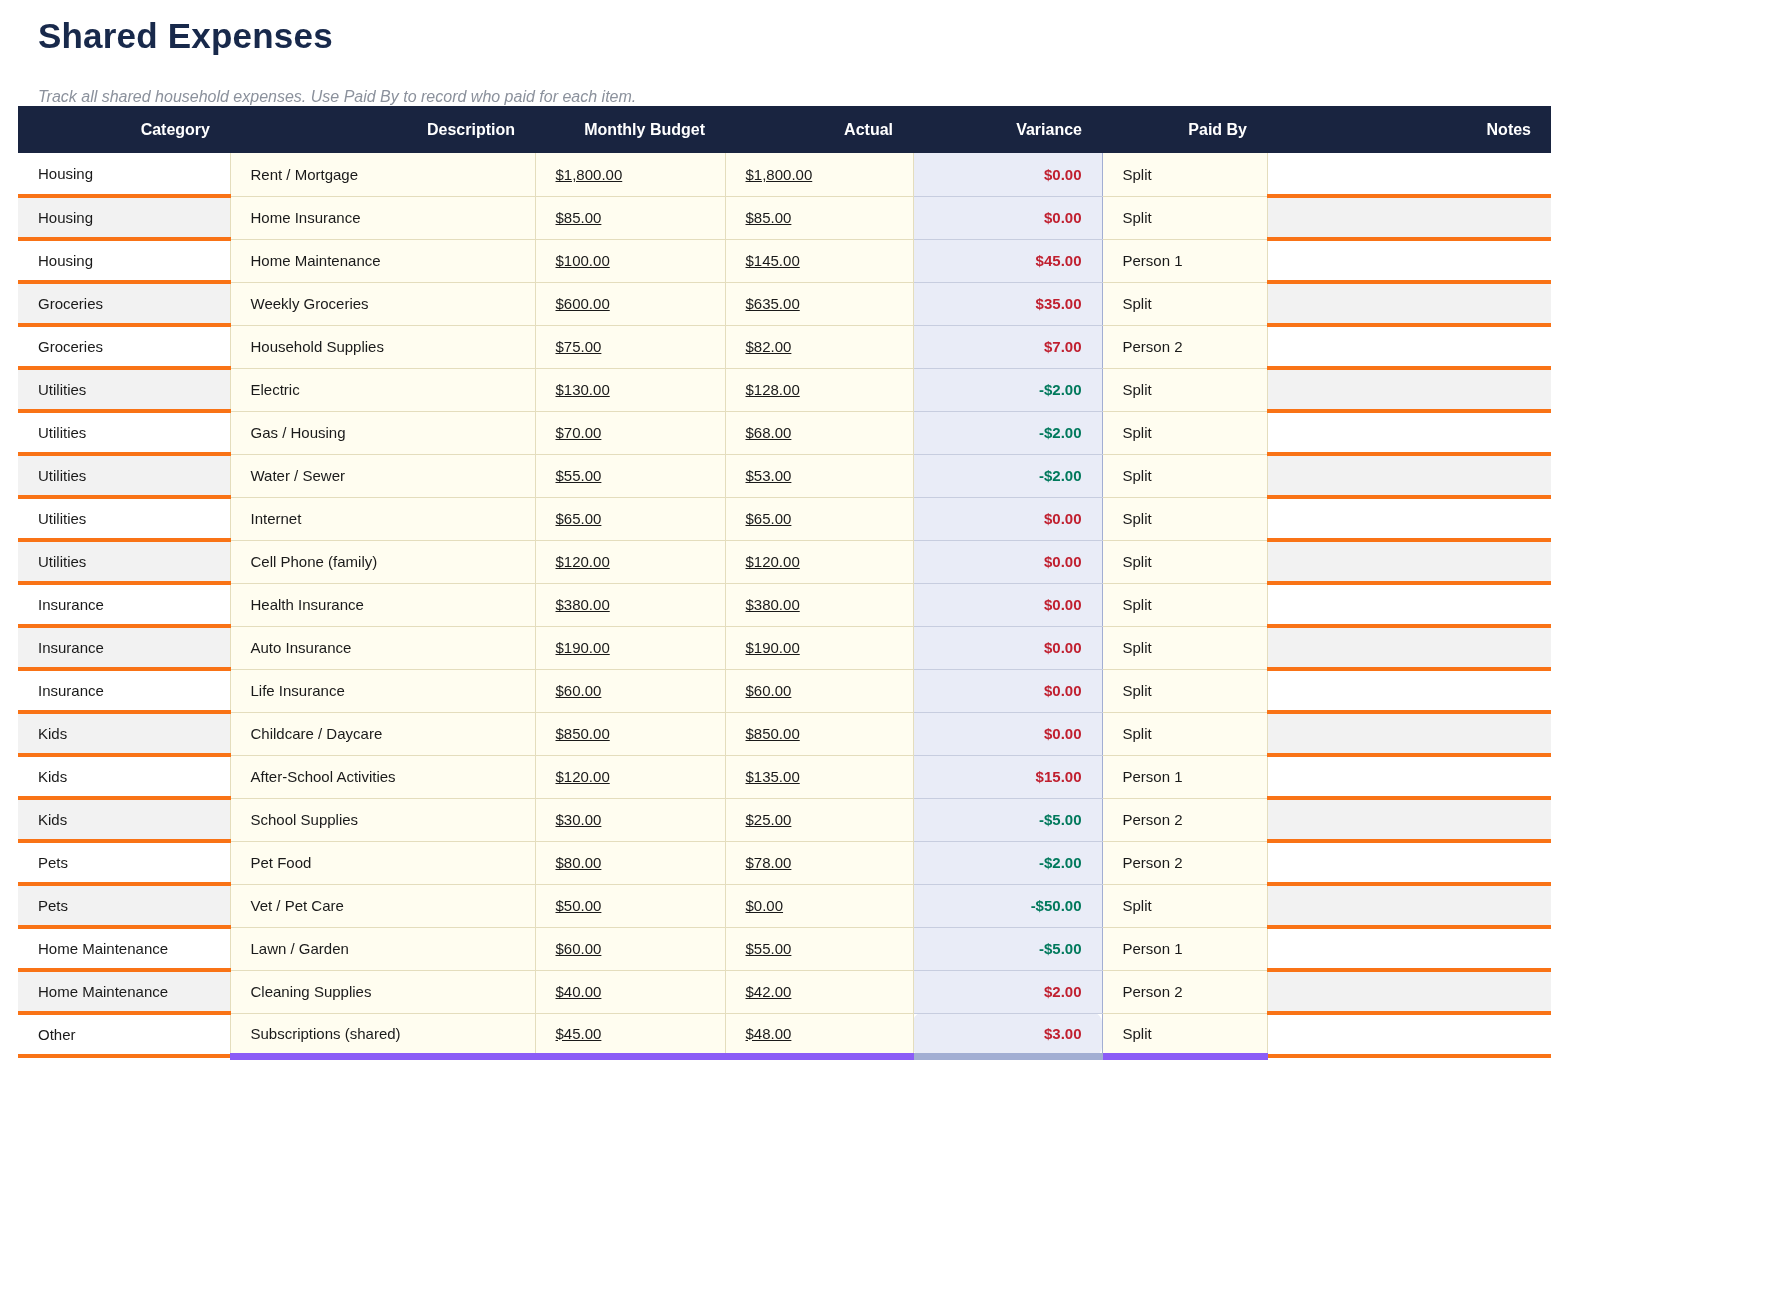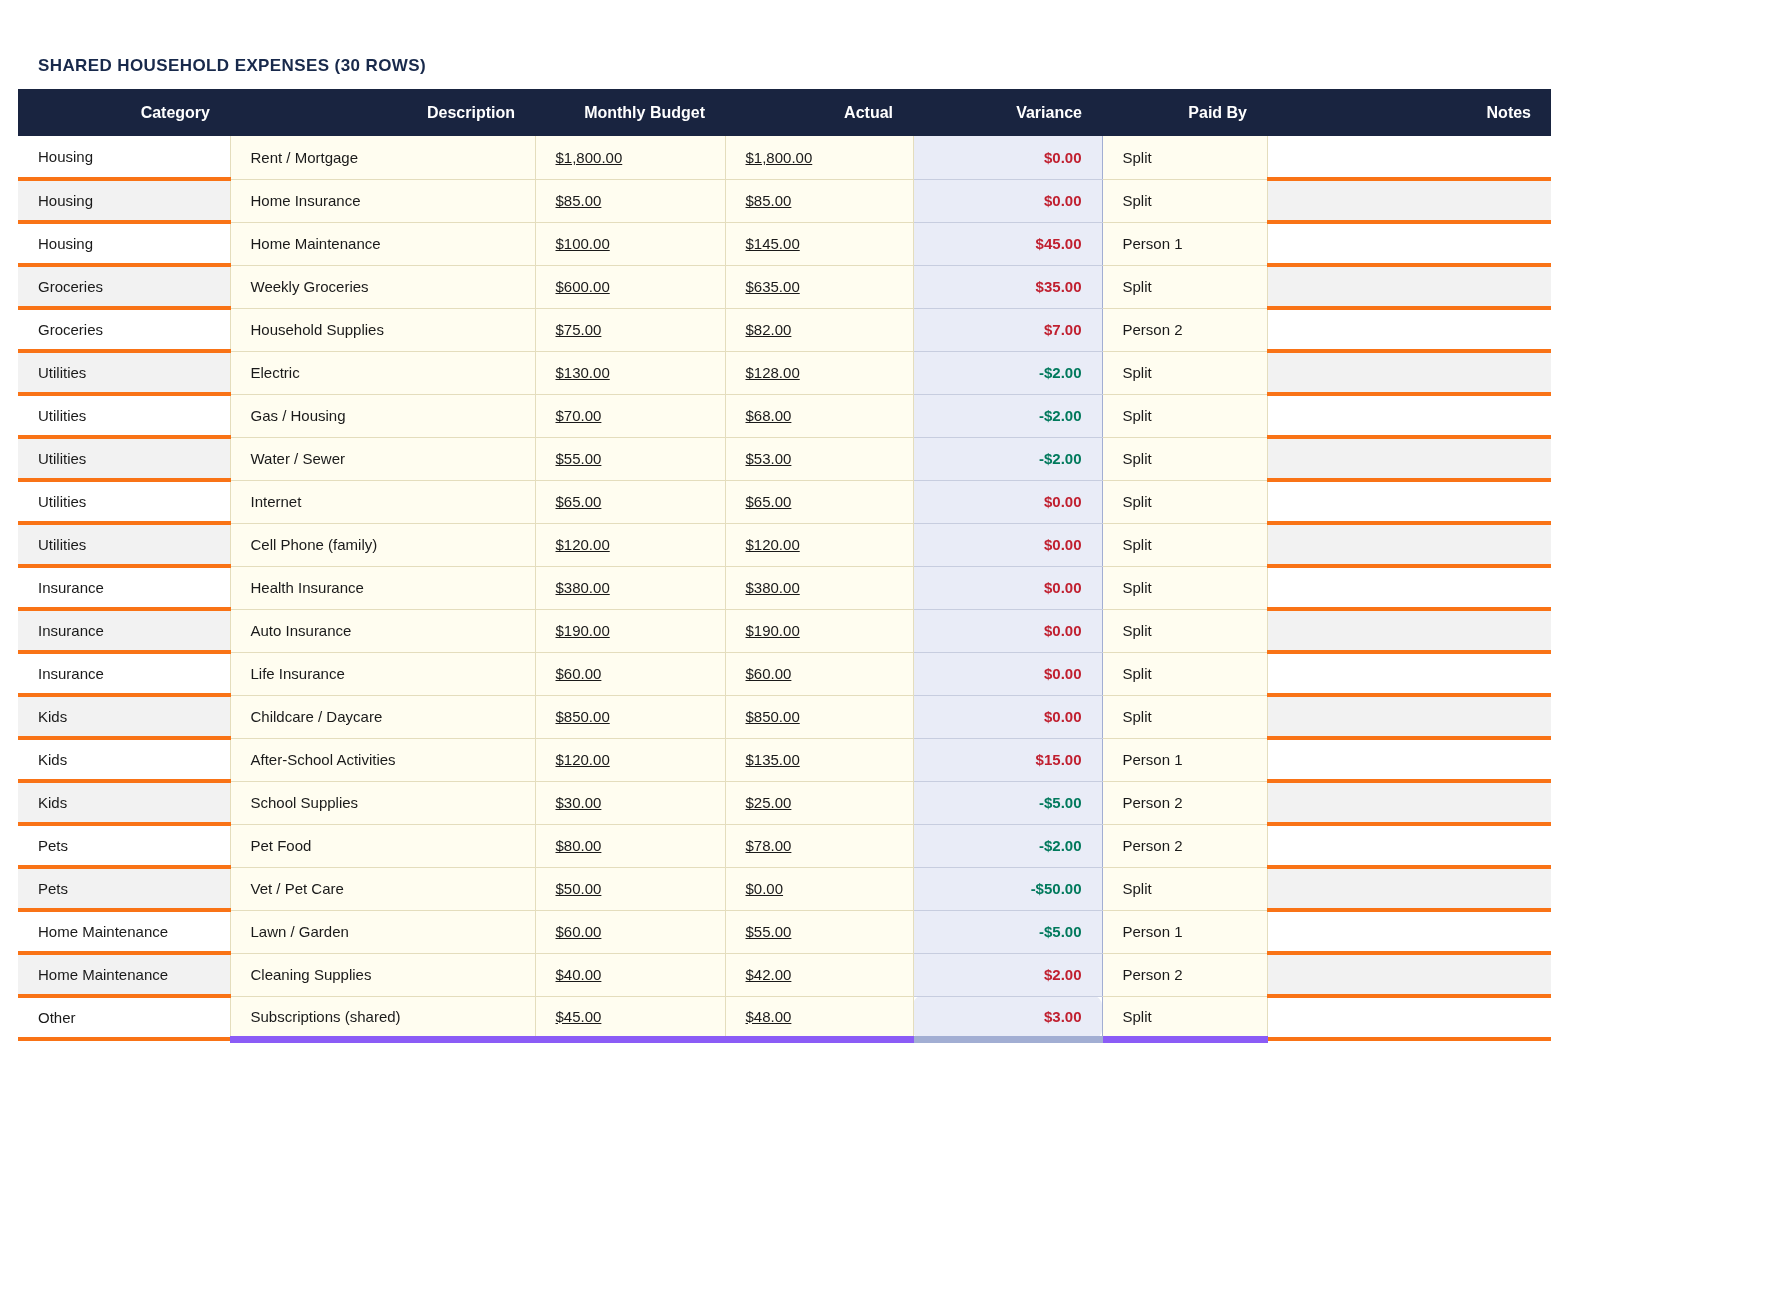--- a/index.html
+++ b/index.html
@@ -98,23 +98,24 @@
 
   tr:last-child td.cream,
   tr:last-child td.variance { border-bottom: 7px solid #8b5cf6; }
   tr:last-child td.variance { border-bottom-color: #a2aed3; border-radius: 9px; }
 </style>
 </head>
 <body>
 
 <div class="container">
 
-
-
-  <div class="section-heading">SHARED HOUSEHOLD EXPENSES (30 ROWS)</div>
+  <h1 class="page-title">Shared Expenses</h1>
+
+  <div class="subtitle">Track all shared household expenses. Use Paid By to record who paid for each item.</div>
+
 
   <table class="expenses">
     <colgroup>
       <col style="width:212px">
       <col style="width:305px">
       <col style="width:190px">
       <col style="width:188px">
       <col style="width:189px">
       <col style="width:165px">
       <col style="width:284px">

